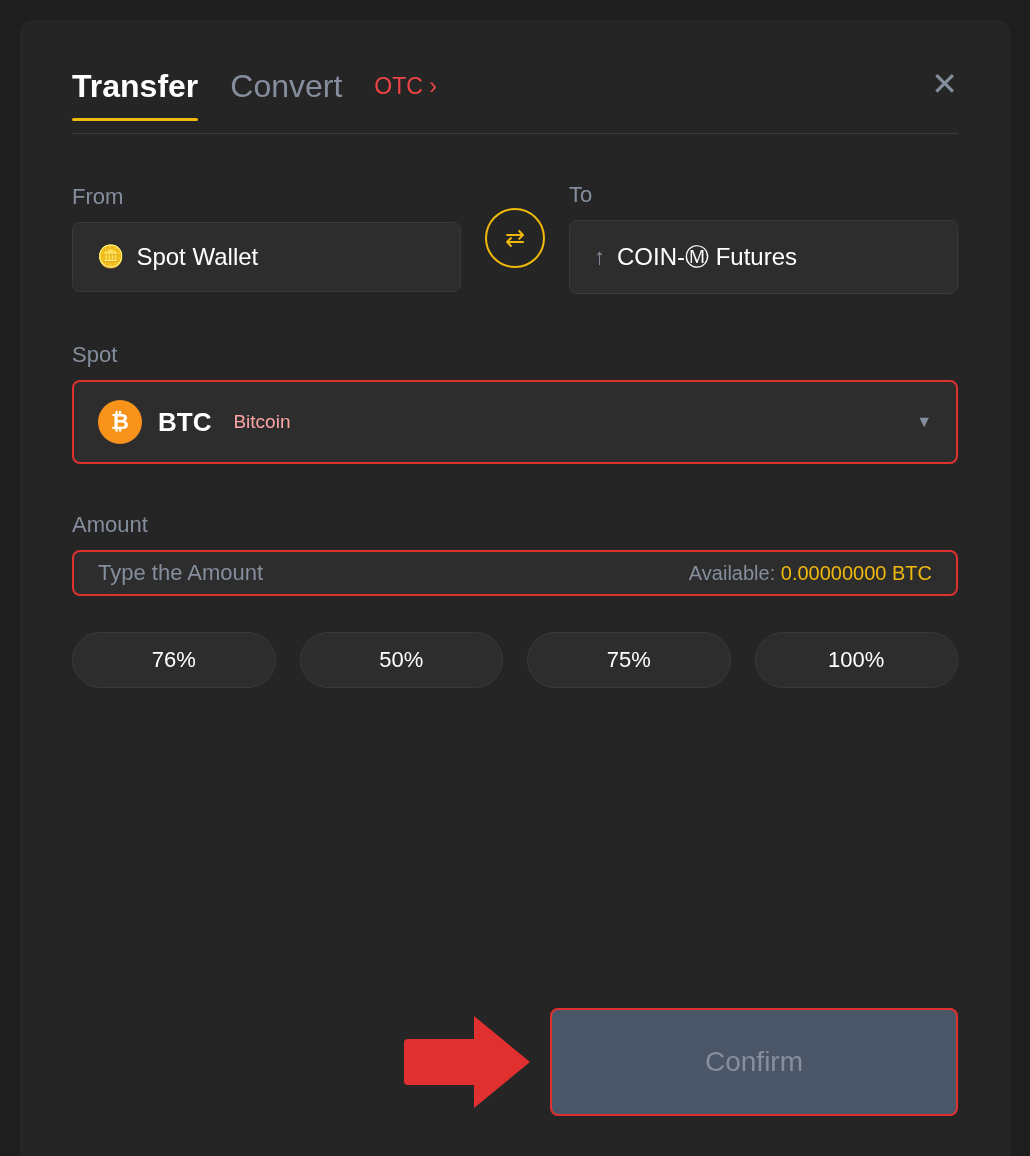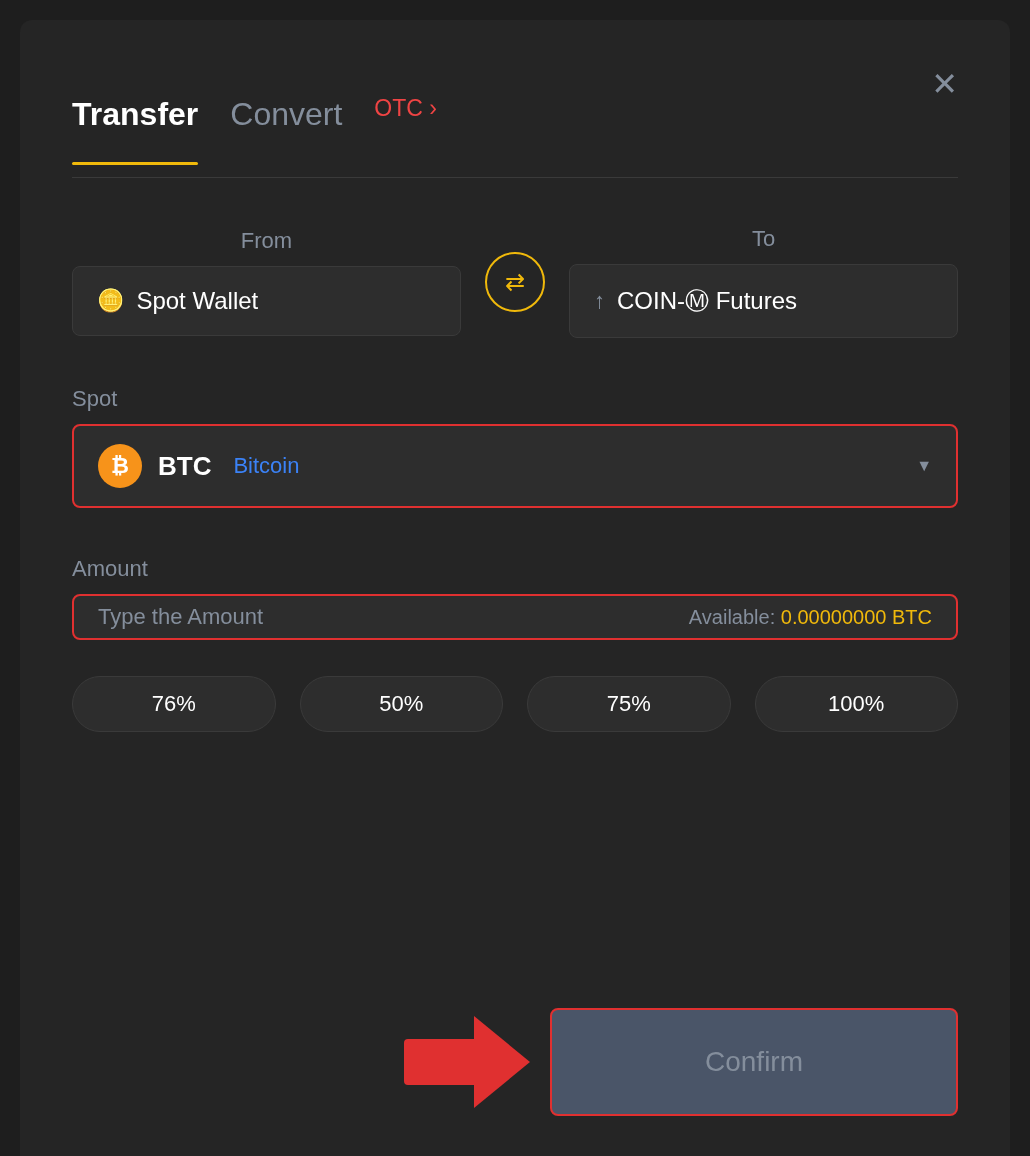--- a/index.html
+++ b/index.html
@@ -39,23 +39,22 @@
       align-items: center;
       gap: 32px;
       flex: 1;
     }
 
     .tab {
       font-size: 32px;
       font-weight: 700;
       color: #ffffff;
       cursor: pointer;
-      padding-bottom: 28px;
+      padding-bottom: 12px;
       position: relative;
-      margin-top: 28px;
     }
 
     .tab.active::after {
       content: '';
       position: absolute;
       bottom: -4px;
       left: 0;
       right: 0;
       height: 3px;
       background: #f0b90b;
@@ -102,21 +101,20 @@
       align-items: center;
       gap: 24px;
       margin-bottom: 48px;
     }
 
     .field-group {
       flex: 1;
       display: flex;
       flex-direction: column;
       gap: 12px;
-      text-align: center;
     }
 
     .field-label {
       font-size: 22px;
       color: #848e9c;
       font-weight: 400;
     }
 
     .wallet-box {
       background: #2d2d2d;
@@ -194,23 +192,23 @@
       flex-shrink: 0;
     }
 
     .coin-name {
       font-size: 26px;
       font-weight: 700;
       color: #ffffff;
     }
 
     .coin-full-name {
-      font-size: 22px;
+      font-size: 19px;
       font-weight: 400;
-      color: #3b82f6;
+      color: #fca5a5;
       margin-left: 6px;
     }
 
     .chevron-down {
       margin-left: auto;
       color: #848e9c;
       font-size: 16px;
     }
 
     

